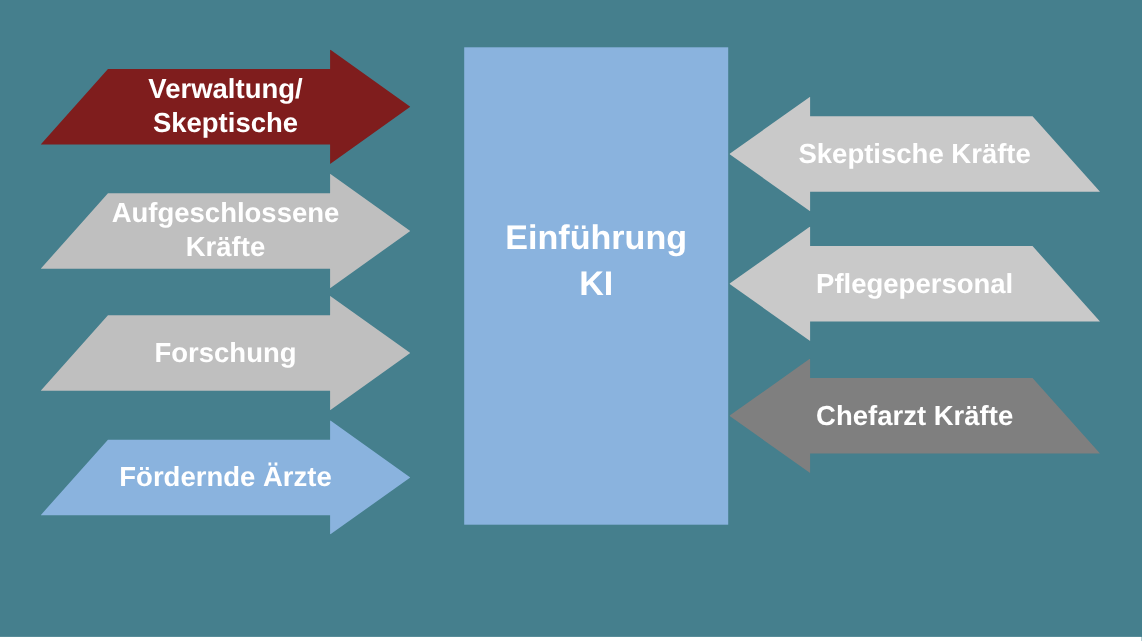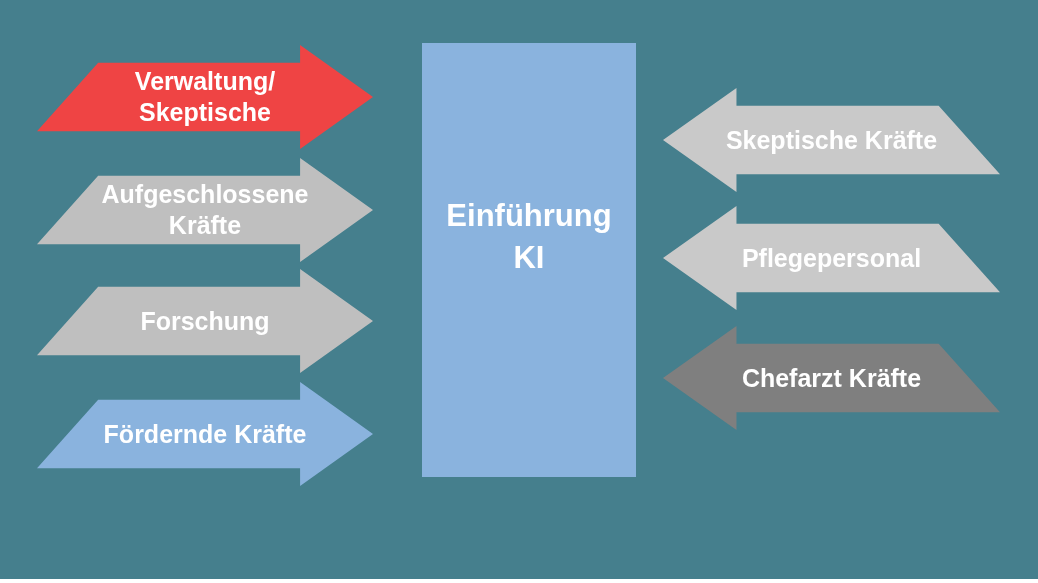--- a/index.html
+++ b/index.html
@@ -46,21 +46,21 @@
     text-align: center;
     white-space: nowrap;
   }
   .arrow-label span { display: block; }
   .arrow-label span:empty { display: none; }
   
   .center-box {
     position: absolute;
     left: 422px;
     top: 43px;
-    width: 214px;
+    width: 240px;
     height: 434px;
     display: flex;
     align-items: center;
     justify-content: center;
     padding-bottom: 46px;
     box-sizing: border-box;
   }
   .center-label {
     color: #FFFFFF;
     font-size: 31px;
@@ -77,21 +77,21 @@
     width: 100%;
     height: 4px;
     background: #FFFFFF;
   }
 </style>
 </head>
 <body>
 
 <div class="stage">
 
-  <div class="arrow left-col" style="top: 45px; background-color: #ef4444;">
+  <div class="arrow left-col" style="top: 45px; background-color: #7f1d1d;">
     <div class="arrow-label">
       <span>Verwaltung/</span>
       <span>Skeptische</span>
     </div>
   </div>
 
   <div class="arrow left-col" style="top: 158px; background-color: rgb(191, 191, 191);">
     <div class="arrow-label">
       <span>Aufgeschlossene</span>
       <span>Kräfte</span>
@@ -100,21 +100,21 @@
 
   <div class="arrow left-col" style="top: 269px; background-color: rgb(191, 191, 191);">
     <div class="arrow-label">
       <span>Forschung</span>
 
     </div>
   </div>
 
   <div class="arrow left-col" style="top: 382px; background-color: rgb(138, 179, 222);">
     <div class="arrow-label">
-      <span>Fördernde Kräfte</span>
+      <span>Fördernde Ärzte</span>
 
     </div>
   </div>
 
   <div class="center-box" style="background-color: rgb(138, 179, 222);">
     <div class="center-label">
       <span>Einführung</span>
       <span>KI</span>
     </div>
   </div>

